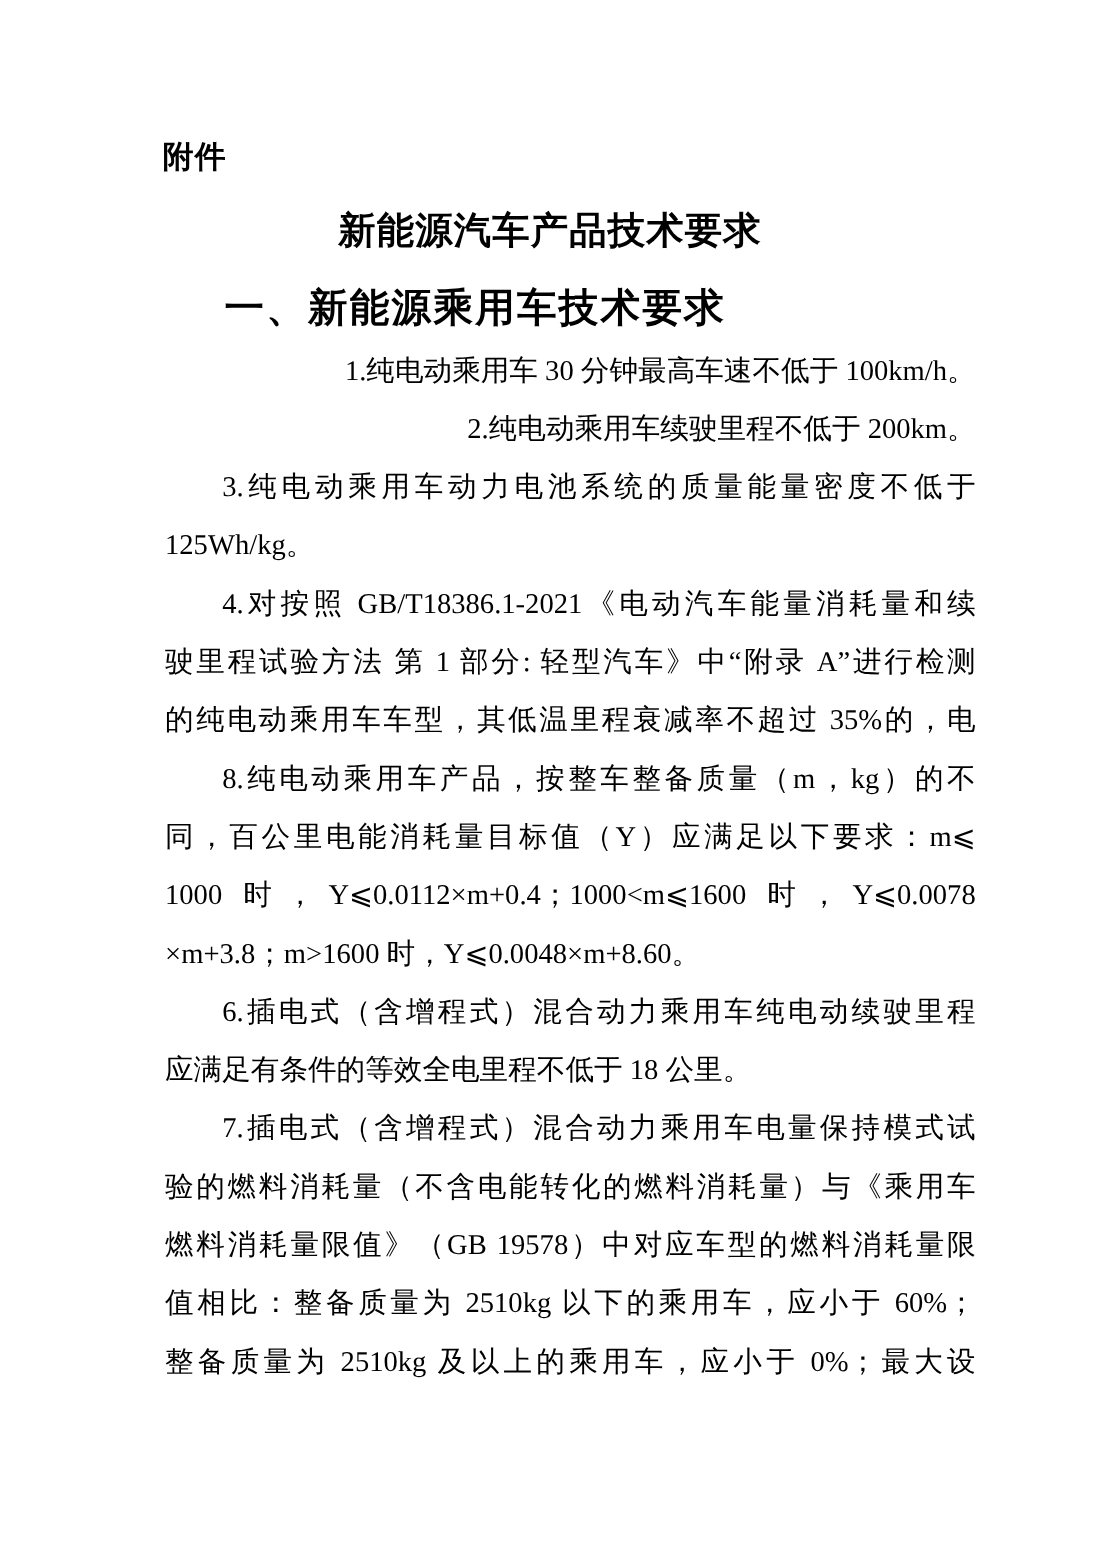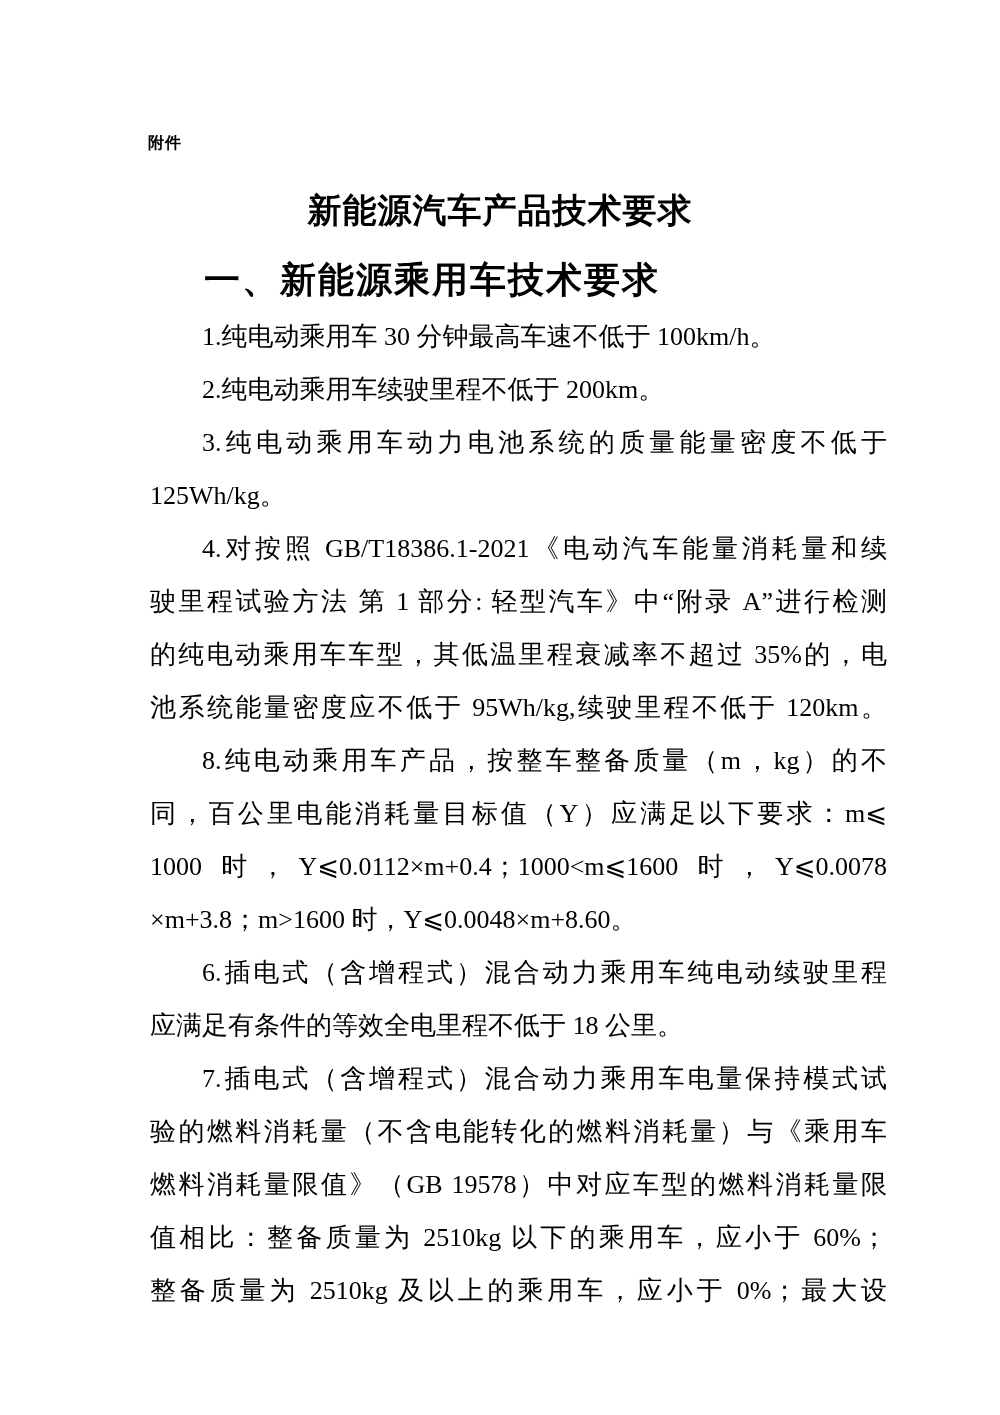--- a/index.html
+++ b/index.html
@@ -16,21 +16,21 @@
     color: #000000;
     font-family: "Liberation Serif", "DejaVu Serif", serif;
     overflow: hidden;
   }
   .attachment-label {
     position: absolute;
     left: 148px;
     top: 126px;
     font-family: "Liberation Sans", "DejaVu Sans", sans-serif;
     font-weight: 600;
-    font-size: 16px;
+    font-size: 28px;
     line-height: 34px;
     letter-spacing: 1px;
   }
   .doc-title {
     position: absolute;
     left: 0;
     top: 186px;
     width: 1000px;
     text-align: center;
     font-family: "Liberation Serif", "DejaVu Serif", serif;
@@ -63,20 +63,21 @@
   }
   .body-line.jfull {
     white-space: normal;
     text-align: justify;
     text-align-last: justify;
     overflow: hidden;
     height: 53px;
   }
   .body-line.indent {
     text-indent: 52px;
+    text-align: right;
   }
 </style>
 </head>
 <body>
 
 <div class="page" style="background: rgb(255, 255, 255); color: rgb(0, 0, 0);">
 
   <div class="attachment-label">附件</div>
 
   <div class="doc-title">新能源汽车产品技术要求</div>
@@ -84,21 +85,20 @@
   <div class="section-heading">一、新能源乘用车技术要求</div>
 
   <div class="body-text">
     <div class="body-line indent">1.纯电动乘用车 30 分钟最高车速不低于 100km/h。</div>
     <div class="body-line indent">2.纯电动乘用车续驶里程不低于 200km。</div>
     <div class="body-line indent jfull">3.纯电动乘用车动力电池系统的质量能量密度不低于</div>
     <div class="body-line">125Wh/kg。</div>
     <div class="body-line indent jfull">4.对按照 GB/T18386.1-2021《电动汽车能量消耗量和续</div>
     <div class="body-line jfull">驶里程试验方法 第 1 部分: 轻型汽车》中“附录 A”进行检测</div>
     <div class="body-line jfull">的纯电动乘用车车型，其低温里程衰减率不超过 35%的，电</div>
-    <div class="body-line jfull">池系统能量密度应不低于 95Wh/kg,续驶里程不低于 120km。</div>
     <div class="body-line indent jfull">8.纯电动乘用车产品，按整车整备质量（m，kg）的不</div>
     <div class="body-line jfull">同，百公里电能消耗量目标值（Y）应满足以下要求：m⩽</div>
     <div class="body-line jfull">1000 时，Y⩽0.0112×m+0.4；1000&lt;m⩽1600 时，Y⩽0.0078</div>
     <div class="body-line">×m+3.8；m&gt;1600 时，Y⩽0.0048×m+8.60。</div>
     <div class="body-line indent jfull">6.插电式（含增程式）混合动力乘用车纯电动续驶里程</div>
     <div class="body-line">应满足有条件的等效全电里程不低于 18 公里。</div>
     <div class="body-line indent jfull">7.插电式（含增程式）混合动力乘用车电量保持模式试</div>
     <div class="body-line jfull">验的燃料消耗量（不含电能转化的燃料消耗量）与《乘用车</div>
     <div class="body-line jfull">燃料消耗量限值》（GB 19578）中对应车型的燃料消耗量限</div>
     <div class="body-line jfull">值相比：整备质量为 2510kg 以下的乘用车，应小于 60%；</div>

